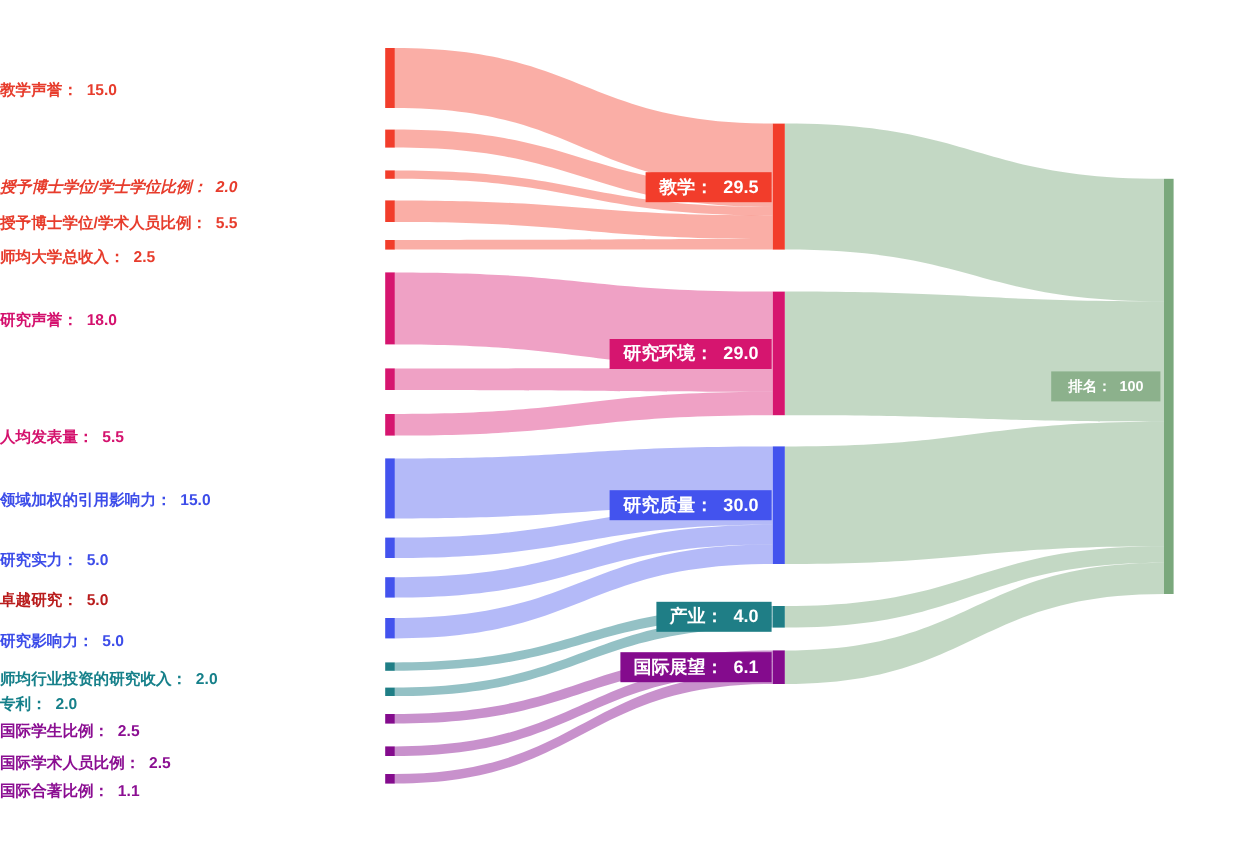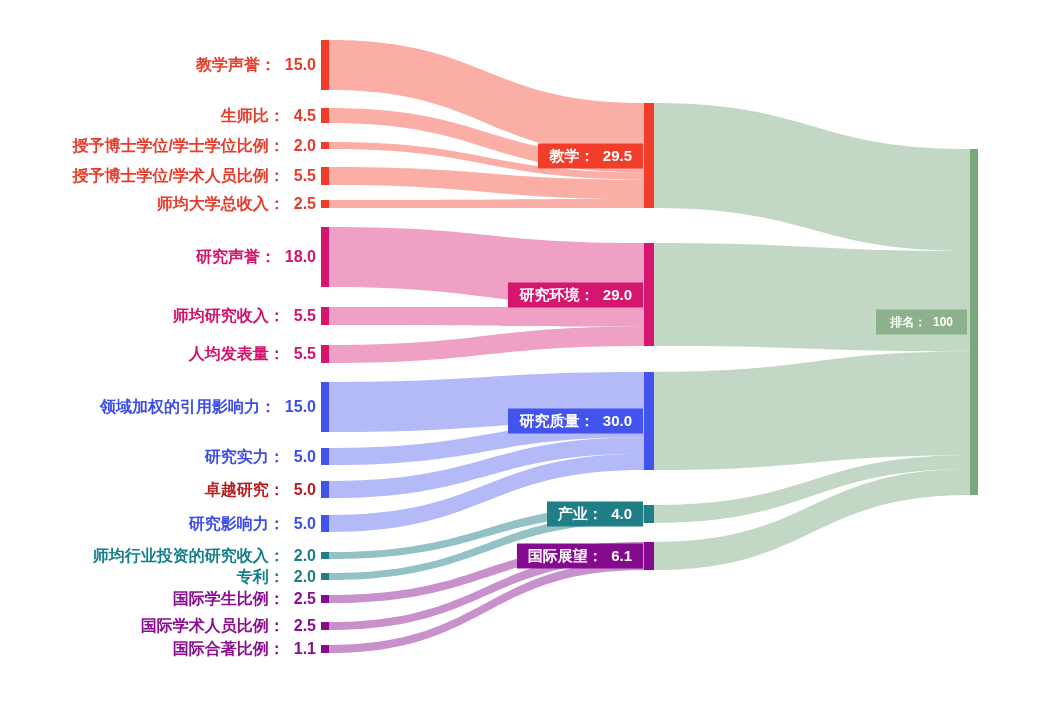--- a/index.html
+++ b/index.html
@@ -1,20 +1,20 @@
 <!DOCTYPE html>
 <html><head>
 <meta charset="utf-8">
 <style>
   html,body{margin:0;padding:0;background:#ffffff;}
   body{width:1040px;height:701px;overflow:hidden;font-family:"Liberation Sans","DejaVu Sans",sans-serif;}
   #stage{position:relative;width:1040px;height:701px;background:#ffffff;}
   #sankey-svg{position:absolute;left:0;top:0;}
   #overlay{position:absolute;left:0;top:0;width:1040px;height:701px;pointer-events:none;}
-  .src-label{position:absolute;left:0;width:316px;text-align:right;font-size:16px;font-weight:bold;white-space:pre;transform:translateY(-50%);}
+  .src-label{position:absolute;left:0;width:316px;font-size:13px;font-weight:bold;white-space:pre;transform:translateY(-50%);margin-top:10px;}
   .cat-label{position:absolute;font-size:15px;font-weight:bold;color:#ffffff;white-space:pre;padding:3px 11px;transform:translateY(-50%);}
   .rank-label{position:absolute;font-size:12px;font-weight:bold;color:#ffffff;white-space:pre;padding:4px 14px;transform:translateY(-50%);}
 </style>
 </head>
 <body>
 
 <div id="stage">
   <svg id="sankey-svg" width="1040" height="701" viewBox="0 0 1040 701">
       <path d="M329,40C486.5,40 486.5,103 644,103L644,156.38983050847457C486.5,156.38983050847457 486.5,90 329,90Z" fill="rgba(242,61,43,0.42)"></path>
       <path d="M329,108C486.5,108 486.5,156.38983050847457 644,156.38983050847457L644,172.40677966101694C486.5,172.40677966101694 486.5,123 329,123Z" fill="rgba(242,61,43,0.42)"></path>
@@ -57,26 +57,24 @@
       <rect x="321" y="645" width="8" height="8" fill="#840b8d"></rect>
       <rect x="644" y="103" width="10" height="105" fill="#f23d2b"></rect>
       <rect x="644" y="243" width="10" height="103" fill="#d6156f"></rect>
       <rect x="644" y="372" width="10" height="98" fill="#4353ee"></rect>
       <rect x="644" y="505" width="10" height="18" fill="#1f7e86"></rect>
       <rect x="644" y="542" width="10" height="28" fill="#840b8d"></rect>
       <rect x="970" y="149" width="8" height="346" fill="#7aa87c"></rect>
     </svg>
   <div id="overlay">
       <div class="src-label" style="top: 65px; color: rgb(231, 60, 44);">教学声誉：  15.0</div>
-      <div class="src-label" style="top: 115.5px; color: rgb(231, 60, 44);">生师比：  4.5</div>
-      <div class="src-label" style="top: 145.5px; color: rgb(231, 60, 44);">授予博士学位/学士学位比例：  2.0</div>
+      <div class="src-label" style="top: 145.5px; color: rgb(231, 60, 44); font-style: italic;">授予博士学位/学士学位比例：  2.0</div>
       <div class="src-label" style="top: 176px; color: rgb(231, 60, 44);">授予博士学位/学术人员比例：  5.5</div>
       <div class="src-label" style="top: 204px; color: rgb(231, 60, 44);">师均大学总收入：  2.5</div>
       <div class="src-label" style="top: 257px; color: rgb(212, 17, 109);">研究声誉：  18.0</div>
-      <div class="src-label" style="top: 316px; color: rgb(212, 17, 109);">师均研究收入：  5.5</div>
       <div class="src-label" style="top: 354px; color: rgb(212, 17, 109);">人均发表量：  5.5</div>
       <div class="src-label" style="top: 407px; color: rgb(61, 77, 233);">领域加权的引用影响力：  15.0</div>
       <div class="src-label" style="top: 456.5px; color: rgb(61, 77, 233);">研究实力：  5.0</div>
       <div class="src-label" style="top: 489.5px; color: #b91c1c;">卓越研究：  5.0</div>
       <div class="src-label" style="top: 523.5px; color: rgb(61, 77, 233);">研究影响力：  5.0</div>
       <div class="src-label" style="top: 555.5px; color: rgb(22, 128, 138);">师均行业投资的研究收入：  2.0</div>
       <div class="src-label" style="top: 576.5px; color: rgb(22, 128, 138);">专利：  2.0</div>
       <div class="src-label" style="top: 599px; color: rgb(139, 14, 146);">国际学生比例：  2.5</div>
       <div class="src-label" style="top: 626px; color: rgb(139, 14, 146);">国际学术人员比例：  2.5</div>
       <div class="src-label" style="top: 649px; color: rgb(139, 14, 146);">国际合著比例：  1.1</div>

